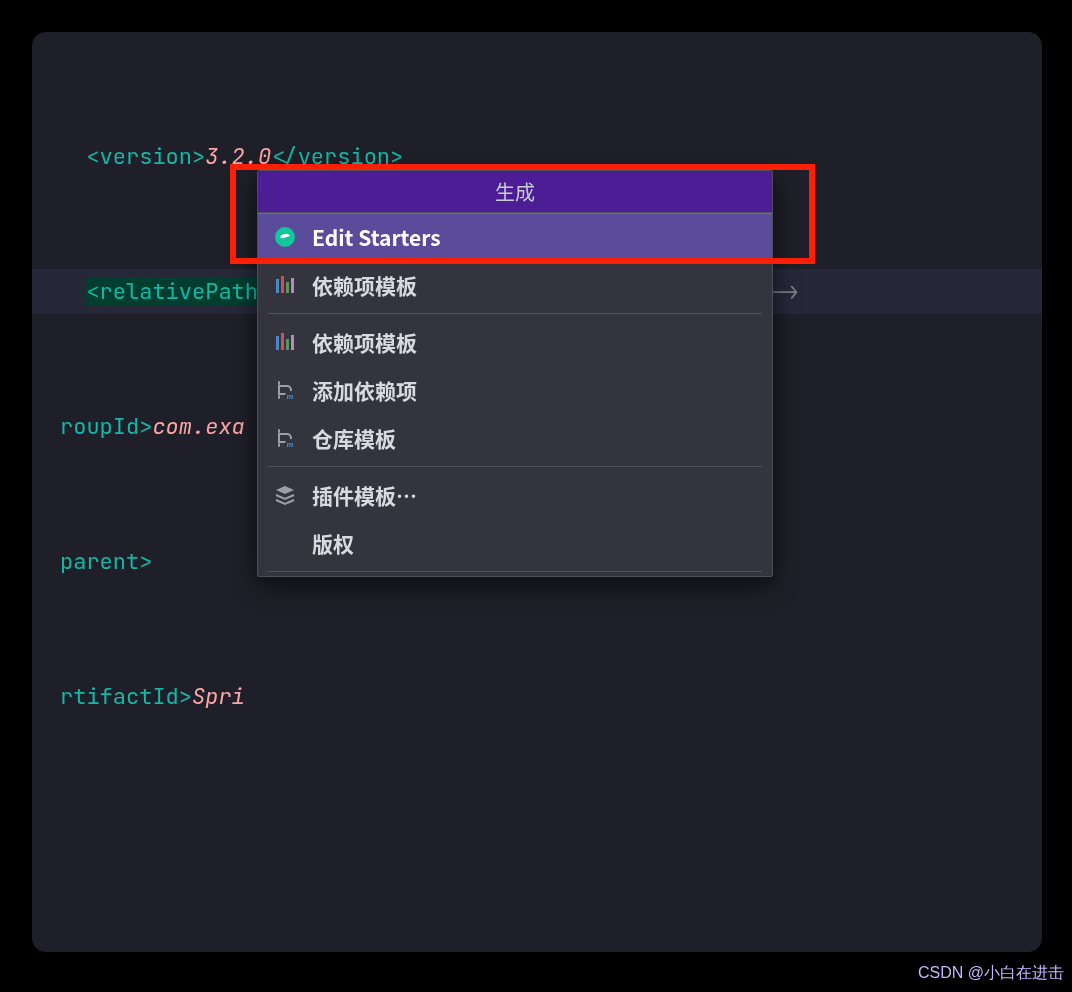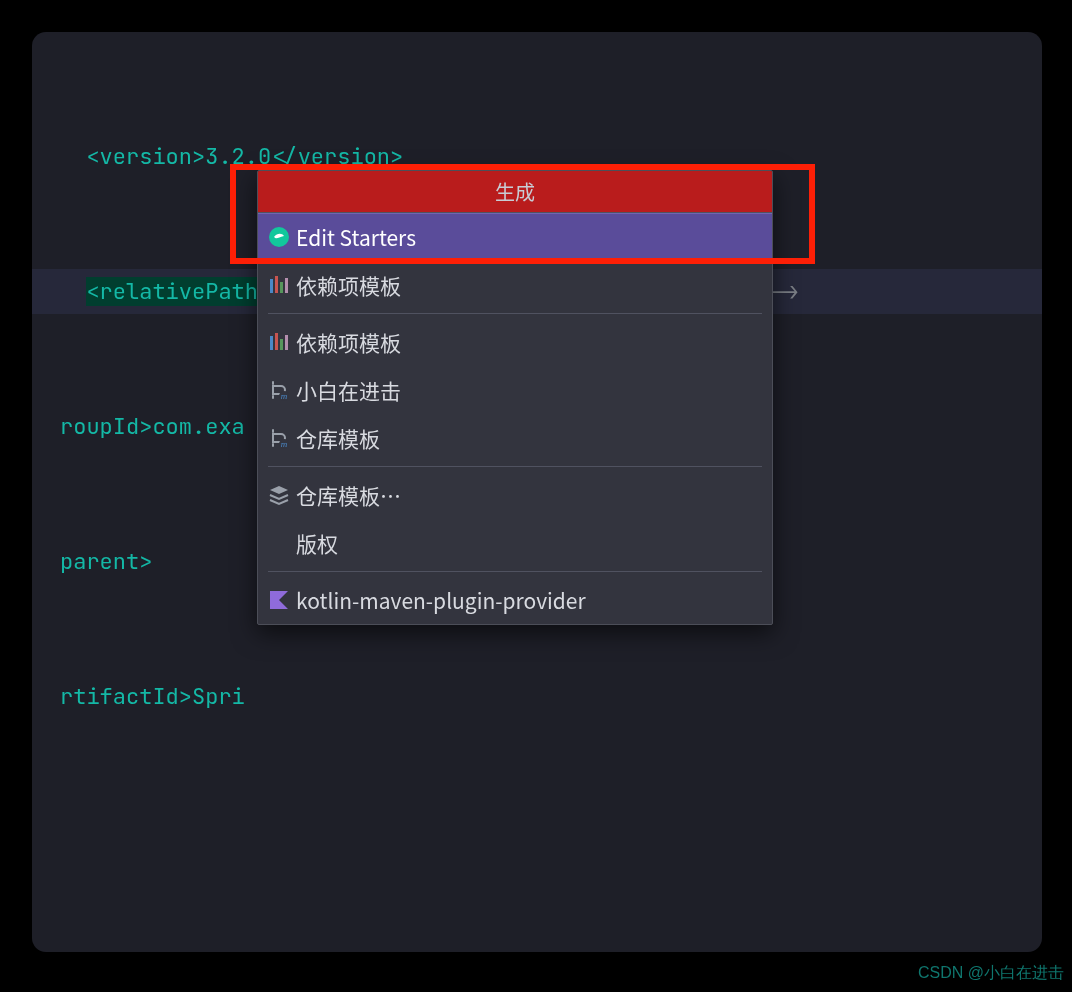--- a/index.html
+++ b/index.html
@@ -29,21 +29,21 @@
     white-space: pre;
     color: #bcbec4;
     position: relative;
   }
   .line { height: 45px; padding-left: 28px; position: relative; }
   .line.highlight { background: #26283a; }
   .sel {
     background: #013e2f;
   }
   .tag  { color: #14b8a6; }
-  .txt  { color: #14b8a6; }
+  .txt  { color: #fca5a5; font-style: italic; }
   .cmt  { color: #7a7e85; }
 
   
   .menu {
     position: absolute;
     left: 225px;
     top: 138px;
     width: 516px;
     background: #33343e;
     border: 1px solid #4c4e58;
@@ -51,31 +51,32 @@
     font-family: -apple-system, "Segoe UI", "Noto Sans CJK SC", sans-serif;
     border-radius: 2px;
     overflow: hidden;
   }
   .menu-header {
     text-align: center;
     color: #c8ccd4;
     font-size: 20px;
     padding: 6px 0 6px;
     border-bottom: 1px solid #505260;
-    background: #b91c1c;
+    background: #4c1d95;
   }
   .menu-item {
     display: flex;
     align-items: center;
     height: 48px;
-    padding: 0 8px;
+    padding: 0 14px;
     color: #d8dae0;
     font-size: 21px;
-    gap: 4px;
+    gap: 14px;
     cursor: pointer;
+    font-weight: bold;
   }
   .menu-item.selected {
     background: #5a4c9a;
     color: #ffffff;
     border-top: 1px solid #7066b0;
     border-bottom: 1px solid #7066b0;
   }
   .menu-sep {
     height: 1px;
     background: #505260;
@@ -92,21 +93,21 @@
     height: 100px;
     border: 6px solid #fd1f06;
     pointer-events: none;
     z-index: 50;
   }
 
   .watermark {
     position: absolute;
     right: 8px;
     bottom: 8px;
-    color: #0f766e;
+    color: #c4b5fd;
     font-family: -apple-system, "Segoe UI", sans-serif;
     font-size: 16px;
   }
 </style>
 </head>
 <body>
 
 <div class="editor-wrap">
   <div class="code">
     <div class="line">  <span class="tag">&lt;version&gt;</span><span class="txt">3.2.0</span><span class="tag">&lt;/version&gt;</span></div>
@@ -171,21 +172,21 @@
     </div>
 
     <div class="menu-item">
       <span class="icon">
         <svg viewBox="0 0 24 24">
             <path d="M6 8h8a4 4 0 010 8H6z M6 6V4 M6 18v2" stroke="#9aa0aa" stroke-width="2" fill="none" stroke-linecap="round"></path>
             <circle cx="17" cy="18" r="5" fill="#33343e"></circle>
             <text x="17" y="21" text-anchor="middle" font-size="9" fill="#4a88c7" font-style="italic" font-family="serif">m</text>
           </svg>
       </span>
-      <span>小白在进击</span>
+      <span>添加依赖项</span>
     </div>
 
     <div class="menu-item">
       <span class="icon">
         <svg viewBox="0 0 24 24">
             <path d="M6 8h8a4 4 0 010 8H6z M6 6V4 M6 18v2" stroke="#9aa0aa" stroke-width="2" fill="none" stroke-linecap="round"></path>
             <circle cx="17" cy="18" r="5" fill="#33343e"></circle>
             <text x="17" y="21" text-anchor="middle" font-size="9" fill="#4a88c7" font-style="italic" font-family="serif">m</text>
           </svg>
       </span>
@@ -195,36 +196,28 @@
     <div class="menu-sep"></div>
 
     <div class="menu-item">
       <span class="icon">
         <svg viewBox="0 0 24 24">
             <path d="M12 3l9 4-9 4-9-4 9-4z" fill="#9aa0aa"></path>
             <path d="M3 12l9 4 9-4" stroke="#9aa0aa" stroke-width="2" fill="none"></path>
             <path d="M3 17l9 4 9-4" stroke="#9aa0aa" stroke-width="2" fill="none"></path>
           </svg>
       </span>
-      <span>仓库模板…</span>
+      <span>插件模板…</span>
     </div>
 
     <div class="menu-item">
       <span class="icon"></span>
       <span>版权</span>
     </div>
 
     <div class="menu-sep"></div>
 
-    <div class="menu-item">
-      <span class="icon">
-        <svg viewBox="0 0 24 24">
-            <path d="M3 3h18L12 12l9 9H3z" fill="#8f6bdb"></path>
-          </svg>
-      </span>
-      <span>kotlin-maven-plugin-provider</span>
-    </div>
   </div>
 
   <div class="red-box"></div>
 </div>
 
 <div class="watermark">CSDN @小白在进击</div>
 
 </body></html>

